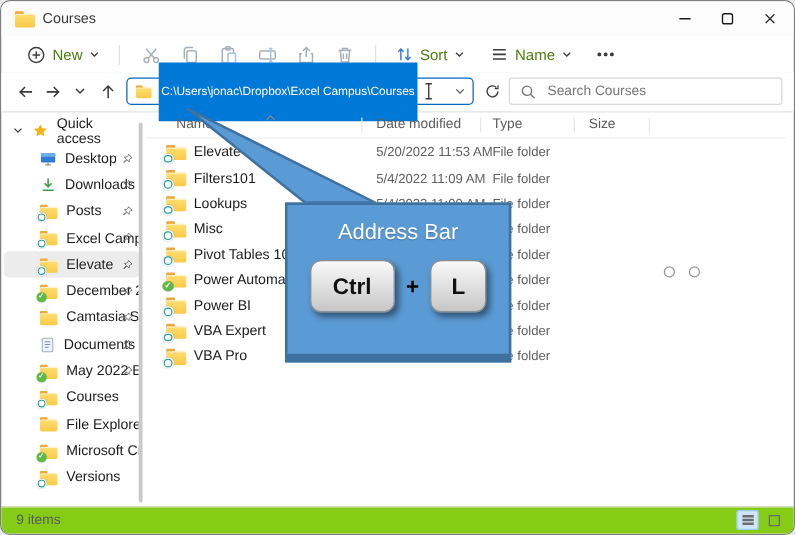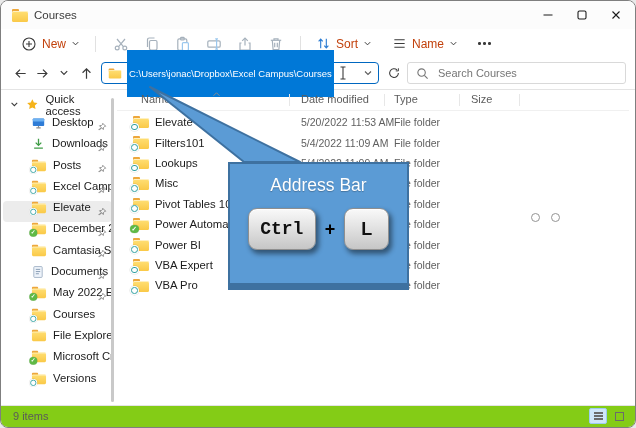--- a/index.html
+++ b/index.html
@@ -9,21 +9,21 @@
 
   
   .titlebar{position:absolute;top:0;left:0;right:0;height:28px;background:#fcfcfc;}
   .title-folder{position:absolute;left:11px;top:8px;}
   .title-text{position:absolute;left:33px;top:8px;font-size:11.5px;color:#3b3b3b;}
   .win-controls{position:absolute;right:2px;top:0;height:28px;display:flex;}
   .wc{width:34px;height:28px;display:flex;align-items:center;justify-content:center;}
 
   
   .toolbar{position:absolute;top:28px;left:0;right:0;height:29px;display:flex;align-items:center;border-bottom:1px solid #ededed;}
-  .tb-btn{display:flex;align-items:center;gap:5px;font-size:12px;color:#c2410c;padding:3px 6px;border-radius:4px;}
+  .tb-btn{display:flex;align-items:center;gap:5px;font-size:12px;color:#4d7c0f;padding:3px 6px;border-radius:4px;}
   .tb-new{margin-left:14px;}
   .tb-divider{width:1px;height:16px;background:#e1e1e1;margin:0 9px;}
   .tb-icon{width:31px;height:22px;display:flex;align-items:center;justify-content:center;border-radius:4px;}
   .dim{opacity:.55;}
   .dots3{display:flex;gap:2.5px;margin-left:14px;}
   .dots3 i{width:2.5px;height:2.5px;border-radius:50%;background:#3b3b3b;}
 
   
   .addrrow{position:absolute;top:57px;left:0;right:0;height:31px;border-bottom:1px solid #e4e4e4;background:#fff;}
   .nav-icons{position:absolute;left:8px;top:4px;display:flex;align-items:center;}
@@ -37,21 +37,21 @@
   .searchbox input{border:none;outline:none;flex:1;font-size:11px;font-family:"Liberation Sans",sans-serif;color:#1b1b1b;background:transparent;}
   .searchbox input::placeholder{color:#767676;}
 
   
   .sidebar{position:absolute;top:89px;left:0;width:114px;bottom:21px;}
   .qa-row{position:absolute;top:4px;left:0;right:4px;height:21px;display:flex;align-items:center;font-size:11.3px;color:#1b1b1b;}
   .qa-chev{margin-left:9px;}
   .qa-star{margin-left:7px;}
   .qa-label{margin-left:7px;}
   .sb-items{position:absolute;top:26px;left:2px;right:3px;}
-  .sb-item{height:21.3px;display:flex;padding-left:28px;position:relative;font-size:11.3px;color:#1b1b1b;border-radius:4px;}
+  .sb-item{height:21.3px;display:flex;align-items:center;padding-left:28px;position:relative;font-size:11.3px;color:#1b1b1b;border-radius:4px;}
   .sb-item.selected{background:#ececec;}
   .sb-label{margin-left:6px;white-space:nowrap;overflow:hidden;max-width:58px;}
   .sb-pin{position:absolute;right:5px;top:5.5px;color:#5f5f5f;}
   .sb-scroll{position:absolute;right:1px;top:8px;bottom:4px;width:3px;background:#c9c9c9;border-radius:2px;}
 
   
   .fold{position:relative;width:16px;height:12.5px;flex:0 0 16px;}
   .fold::before{content:"";position:absolute;left:0;top:0;width:7px;height:4px;background:#eda73c;border-radius:1px 1px 0 0;}
   .fold::after{content:"";position:absolute;left:0;top:2px;width:16px;height:10.5px;background:linear-gradient(180deg,#ffdf74,#fac948);border-radius:1.5px;box-shadow:inset 0 1px 0 rgba(255,255,255,.55);}
   .fold.small{transform:scale(.88);}
@@ -77,21 +77,21 @@
   .frow .ftype{position:absolute;left:277px;font-size:10.5px;color:#5f5f5f;white-space:nowrap;}
 
   .click-dot{position:absolute;width:9px;height:9px;border:1.5px solid #949494;border-radius:50%;box-sizing:border-box;}
 
   
   .callout-tail{position:absolute;left:140px;top:82px;z-index:4;pointer-events:none;}
   .callout-box{position:absolute;left:227px;top:161px;width:181px;height:128px;background:#5b9bd5;border:2px solid #3e71a0;border-bottom-width:7px;box-sizing:border-box;z-index:5;text-align:center;}
   .callout-text{margin-top:9px;font-size:17.5px;line-height:24px;color:#fff;text-shadow:0 1px 1px rgba(0,0,0,.25);}
   .keys-row{display:flex;align-items:center;justify-content:center;gap:9px;margin-top:11px;}
   .key{background:linear-gradient(180deg,#f9f9f9 0%,#e3e3e3 45%,#c6c6c6 100%);border:1px solid #8f8f8f;border-radius:9px;box-shadow:2.5px 3.5px 5px rgba(0,0,0,.45),inset 0 1px 0 #fff;font-size:18px;font-weight:bold;color:#111;display:flex;align-items:center;justify-content:center;height:40px;}
-  .key-ctrl{width:66px;font-family:Liberation Mono, monospace;}
+  .key-ctrl{width:66px;}
   .key-l{width:43px;}
   .plus{font-size:18px;font-weight:bold;color:#000;}
 
   
   .statusbar{position:absolute;left:0;right:0;bottom:0;height:21px;border-top:1px solid #e4e4e4;background:#84cc16;}
   .items-count{position:absolute;left:12px;top:4px;font-size:11px;color:#5a5a5a;}
   .view-toggles{position:absolute;right:7px;top:2px;display:flex;gap:3px;}
   .vt{width:18px;height:16px;display:flex;align-items:center;justify-content:center;border-radius:2px;box-sizing:border-box;}
   .vt.active{background:#cfe6f8;border:1px solid #9dccf0;}
   .vt-details{display:flex;flex-direction:column;gap:1.5px;}

